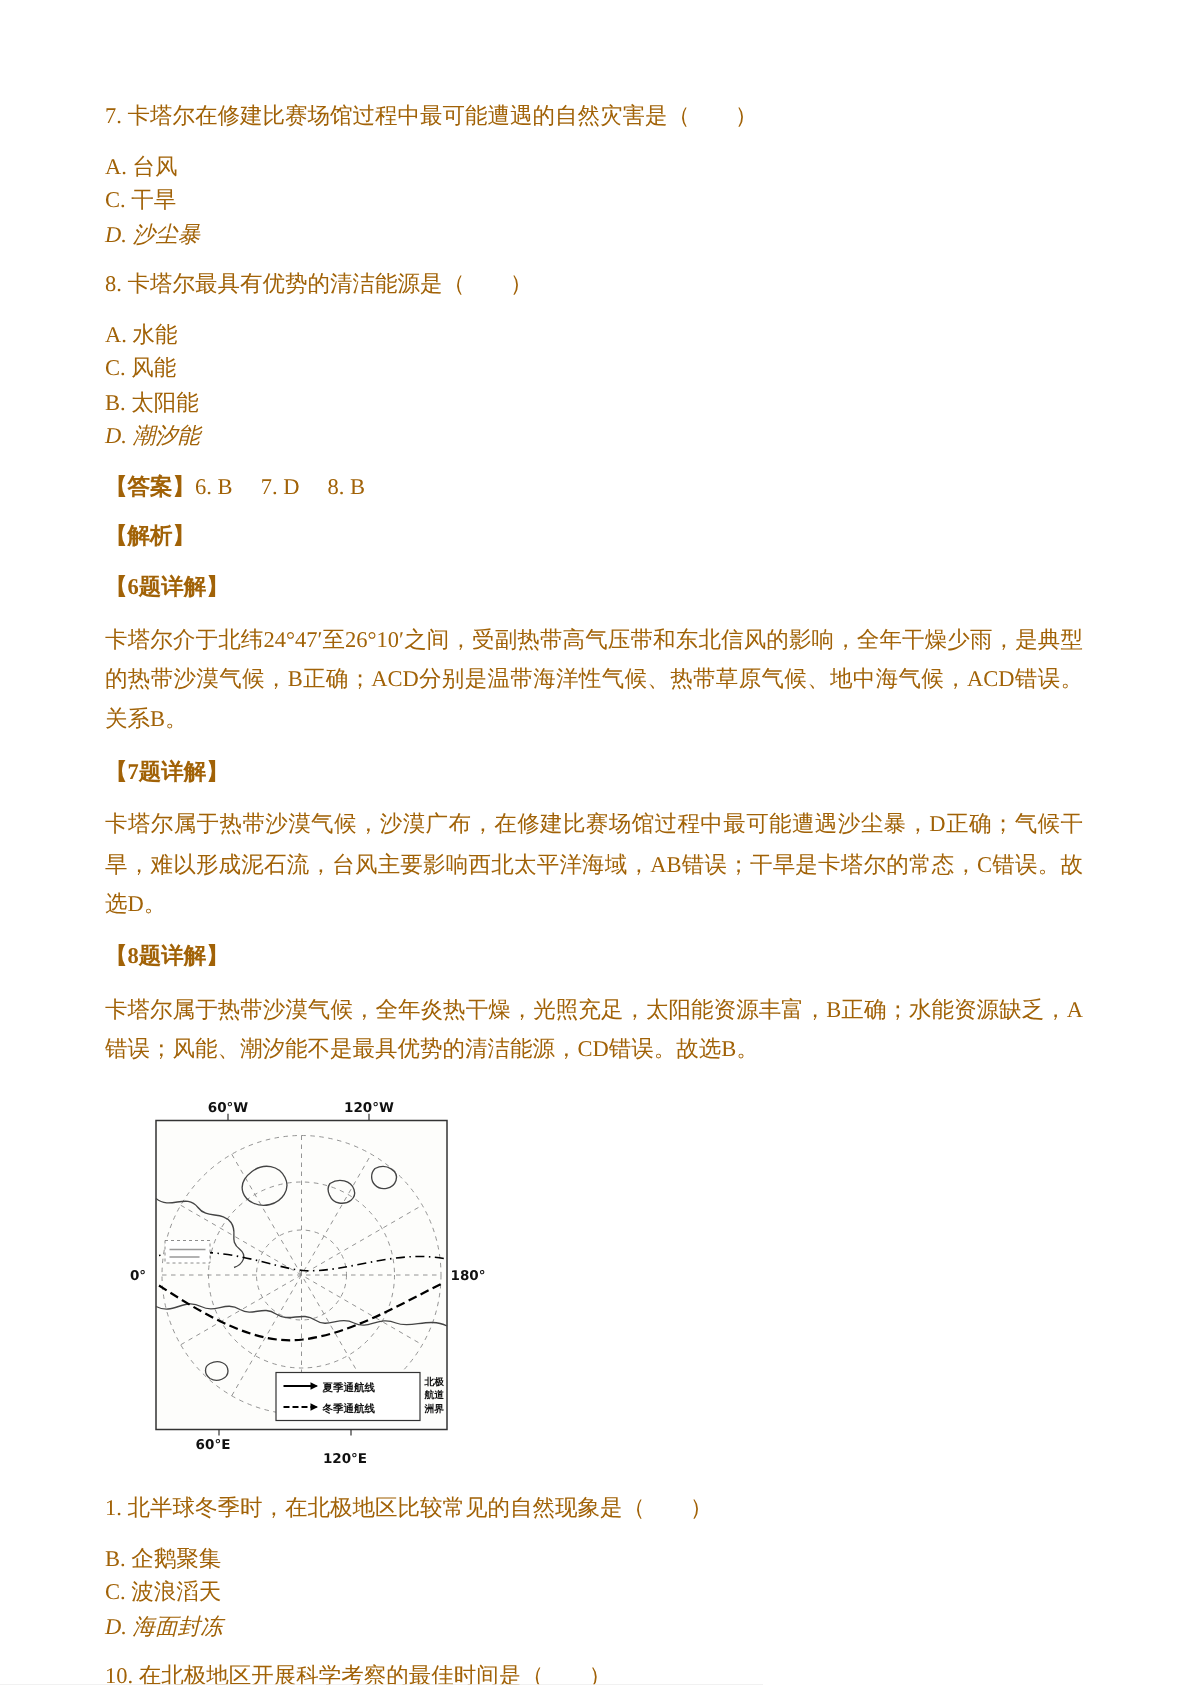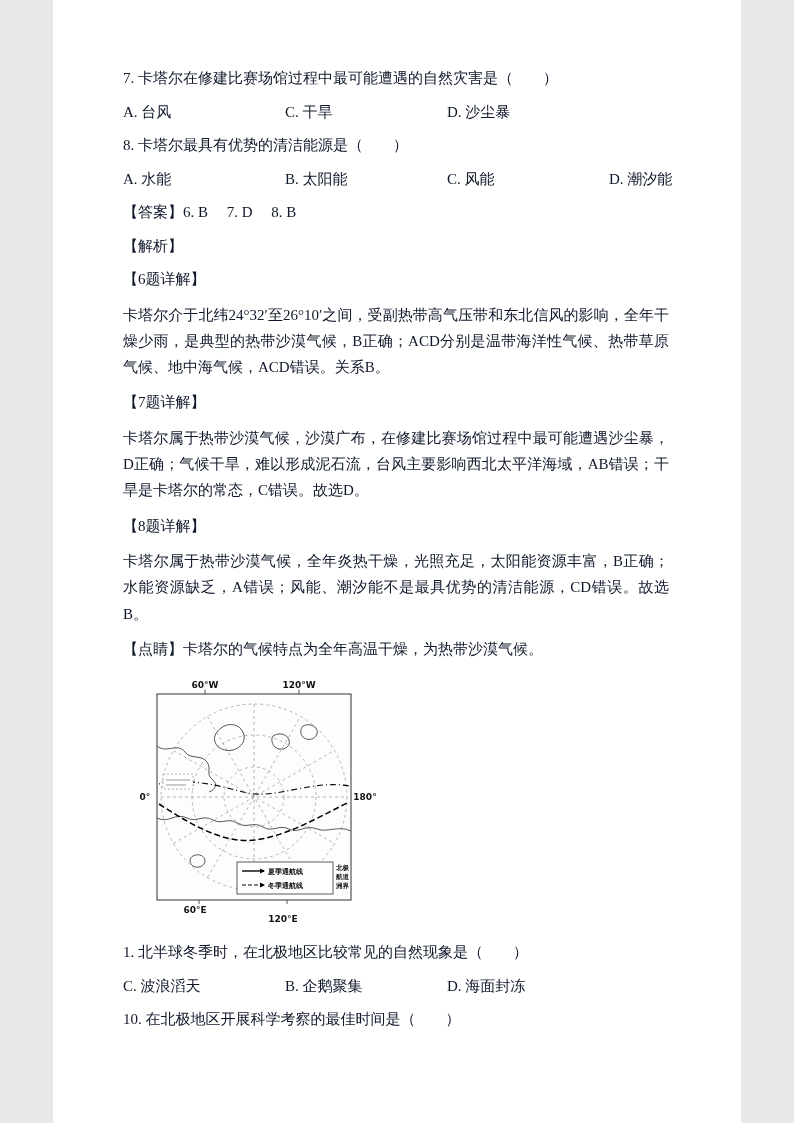--- a/index.html
+++ b/index.html
@@ -1,26 +1,26 @@
 <!DOCTYPE html>
 <html><head>
 <meta charset="utf-8">
 <style>
   html,body{margin:0;padding:0;background:#e8e8e8;}
   .page{
-    width:688px;height:1123px;margin:0 auto;background:#ffffff;
+    width:794px;height:1123px;margin:0 auto;background:#ffffff;
     box-sizing:border-box;padding:56px 72px 30px 70px;
     font-family:"Liberation Serif","DejaVu Serif",serif;
-    color:#0f172a;font-size:15px;overflow:hidden;position:relative;
+    color:#a16207;font-size:15px;overflow:hidden;position:relative;
   }
   .line{margin:11px 0;line-height:1.5;}
-  .options{display:flex;margin:11px 0;line-height:1.5;}
+  .options{display:flex;margin:11px 0;line-height:1.5;flex-direction:column;}
   .opt{width:162px;flex:0 0 auto;}
-  .opt:last-child{width:auto;}
-  .hdr{font-weight:normal;}
+  .opt:last-child{width:auto;font-style:italic;}
+  .hdr{font-weight:bold;}
   .pre{white-space:pre-wrap;text-align:center;}
   .para{margin:2px 0 10px;line-height:1.75;text-align:justify;}
   .indent{text-indent:2.1em;}
   .map-wrap{margin:16px 0 10px 10px;font-weight:bold;}
   .mt{font-size:9px;fill:#111;text-anchor:middle;font-family:"DejaVu Sans",sans-serif;}
   .ml{font-size:7px;fill:#111;font-family:"DejaVu Sans",sans-serif;}
   .ms{font-size:6.5px;fill:#111;font-family:"DejaVu Sans",sans-serif;}
 </style>
 </head>
 <body>
@@ -34,51 +34,48 @@
     <span class="opt">A. 台风</span>
     <span class="opt">C. 干旱</span>
     <span class="opt">D. 沙尘暴</span>
   </div>
 
   <div class="line">
     <span>8. 卡塔尔最具有优势的清洁能源是（　　）</span>
   </div>
   <div class="options">
     <span class="opt">A. 水能</span>
+    <span class="opt">C. 风能</span>
     <span class="opt">B. 太阳能</span>
-    <span class="opt">C. 风能</span>
     <span class="opt">D. 潮汐能</span>
   </div>
 
   <div class="line">
     <span class="hdr">【答案】</span><span class="pre">6. B　 7. D　 8. B</span>
   </div>
 
   <div class="line">
     <span class="hdr">【解析】</span>
   </div>
 
   <div class="line">
     <span class="hdr">【6题详解】</span>
   </div>
-  <div class="para">卡塔尔介于北纬24°32′至26°10′之间，受副热带高气压带和东北信风的影响，全年干燥少雨，是典型的热带沙漠气候，B正确；ACD分别是温带海洋性气候、热带草原气候、地中海气候，ACD错误。关系B。</div>
+  <div class="para">卡塔尔介于北纬24°47′至26°10′之间，受副热带高气压带和东北信风的影响，全年干燥少雨，是典型的热带沙漠气候，B正确；ACD分别是温带海洋性气候、热带草原气候、地中海气候，ACD错误。关系B。</div>
 
   <div class="line">
     <span class="hdr">【7题详解】</span>
   </div>
   <div class="para">卡塔尔属于热带沙漠气候，沙漠广布，在修建比赛场馆过程中最可能遭遇沙尘暴，D正确；气候干旱，难以形成泥石流，台风主要影响西北太平洋海域，AB错误；干旱是卡塔尔的常态，C错误。故选D。</div>
 
   <div class="line">
     <span class="hdr">【8题详解】</span>
   </div>
   <div class="para">卡塔尔属于热带沙漠气候，全年炎热干燥，光照充足，太阳能资源丰富，B正确；水能资源缺乏，A错误；风能、潮汐能不是最具优势的清洁能源，CD错误。故选B。</div>
 
-  <div class="line">
-    <span class="hdr">【点睛】</span><span>卡塔尔的气候特点为全年高温干燥，为热带沙漠气候。</span>
-  </div>
 
 
   <div class="map-wrap">
     <svg width="252" height="250" viewBox="0 0 252 250" xmlns="http://www.w3.org/2000/svg">
 
       <rect x="24" y="18" width="194" height="206" fill="#fdfdfb" stroke="#333" stroke-width="1"></rect>
 
       <text class="mt" x="72" y="12">60°W</text>
       <line x1="72" y1="13.5" x2="72" y2="18" stroke="#333" stroke-width="0.8"></line>
       <text class="mt" x="166" y="12">120°W</text>
@@ -132,22 +129,22 @@
         <text class="ms" x="203" y="203">航道</text>
         <text class="ms" x="203" y="212">洲界</text>
       </g>
     </svg>
   </div>
 
   <div class="line">
     <span>1. 北半球冬季时，在北极地区比较常见的自然现象是（　　）</span>
   </div>
   <div class="options">
+    <span class="opt">B. 企鹅聚集</span>
     <span class="opt">C. 波浪滔天</span>
-    <span class="opt">B. 企鹅聚集</span>
     <span class="opt">D. 海面封冻</span>
   </div>
 
   <div class="line">
     <span>10. 在北极地区开展科学考察的最佳时间是（　　）</span>
   </div>
 
 </div>
 
 </body></html>

